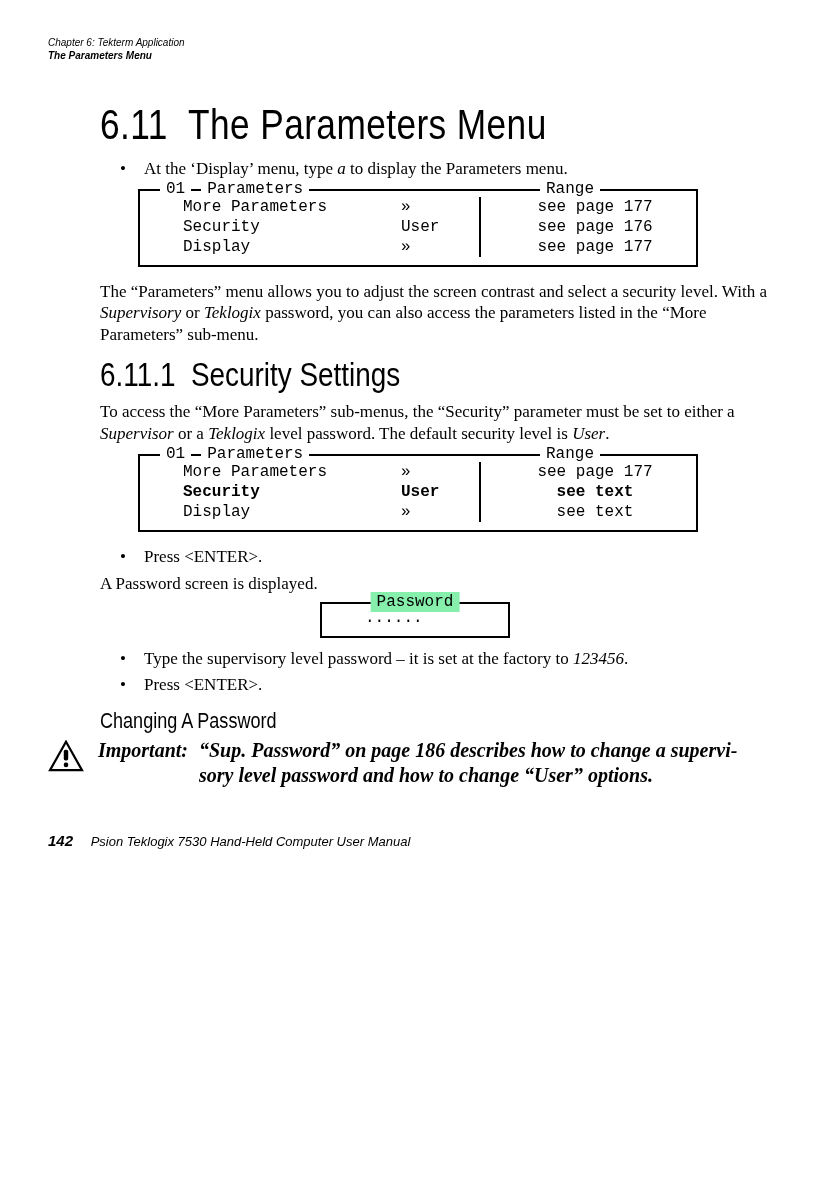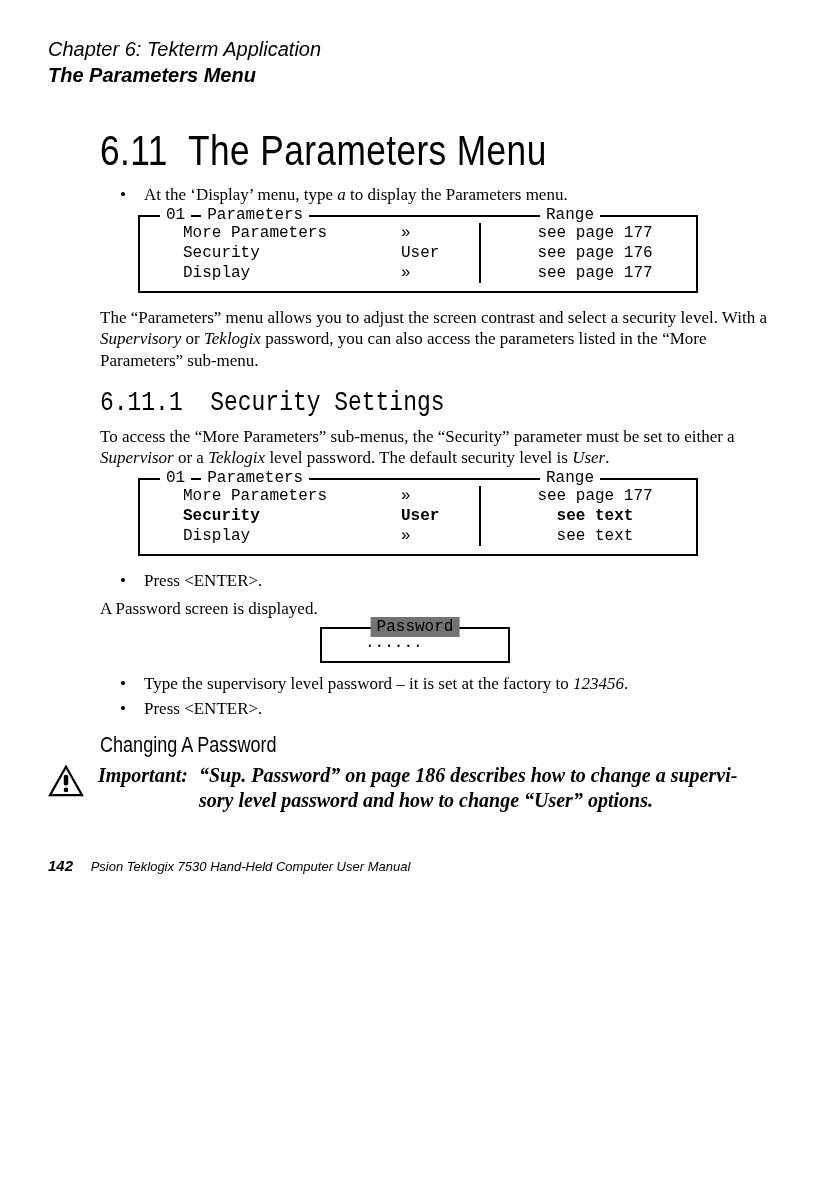--- a/index.html
+++ b/index.html
@@ -9,40 +9,40 @@
     color: #000;
     background: #fff;
     margin: 0;
     padding: 36px 48px 30px 48px;
     width: 830px;
     box-sizing: border-box;
   }
   .top-header {
     font-family: Arial, Helvetica, sans-serif;
     font-style: italic;
-    font-size: 20px;
+    font-size: 10px;
     line-height: 1.3;
     margin-bottom: 36px;
   }
   .top-header .line1 { font-weight: normal; }
   .top-header .line2 { font-weight: bold; }
 
   h1.section {
     font-family: Arial, Helvetica, sans-serif;
     font-weight: 300;
     font-size: 43px;
     letter-spacing: 0.5px;
     margin: 0 0 6px 0;
     padding-left: 52px;
   }
   h2.subsection {
-    font-family: Liberation Mono, monospace;
+    font-family: Liberation Sans, sans-serif;
     font-weight: 300;
-    font-size: 28px;
-    margin: 14px 0 4px 0;
+    font-size: 34px;
+    margin: 8px 0 4px 0;
     padding-left: 52px;
   }
   h3.subsub {
     font-family: Arial, Helvetica, sans-serif;
     font-weight: 300;
     font-size: 22px;
     margin: 12px 0 2px 0;
     padding-left: 52px;
   }
   .condensed { transform: scaleX(0.82); transform-origin: left center; display:inline-block;}
@@ -112,21 +112,21 @@
     border: 2px solid #000;
     padding: 4px 10px 8px 10px;
     width: 190px;
     box-sizing: border-box;
   }
   .pw-box .legend {
     position: absolute;
     top: -12px;
     left: 50%;
     transform: translateX(-50%);
-    background: #737373;
+    background: #86efac;
     padding: 0 6px;
     font-family: "Courier New", Courier, monospace;
     font-size: 16px;
   }
 
   .important-row {
     display: flex;
     align-items: flex-start;
     margin-top: 4px;
   }

